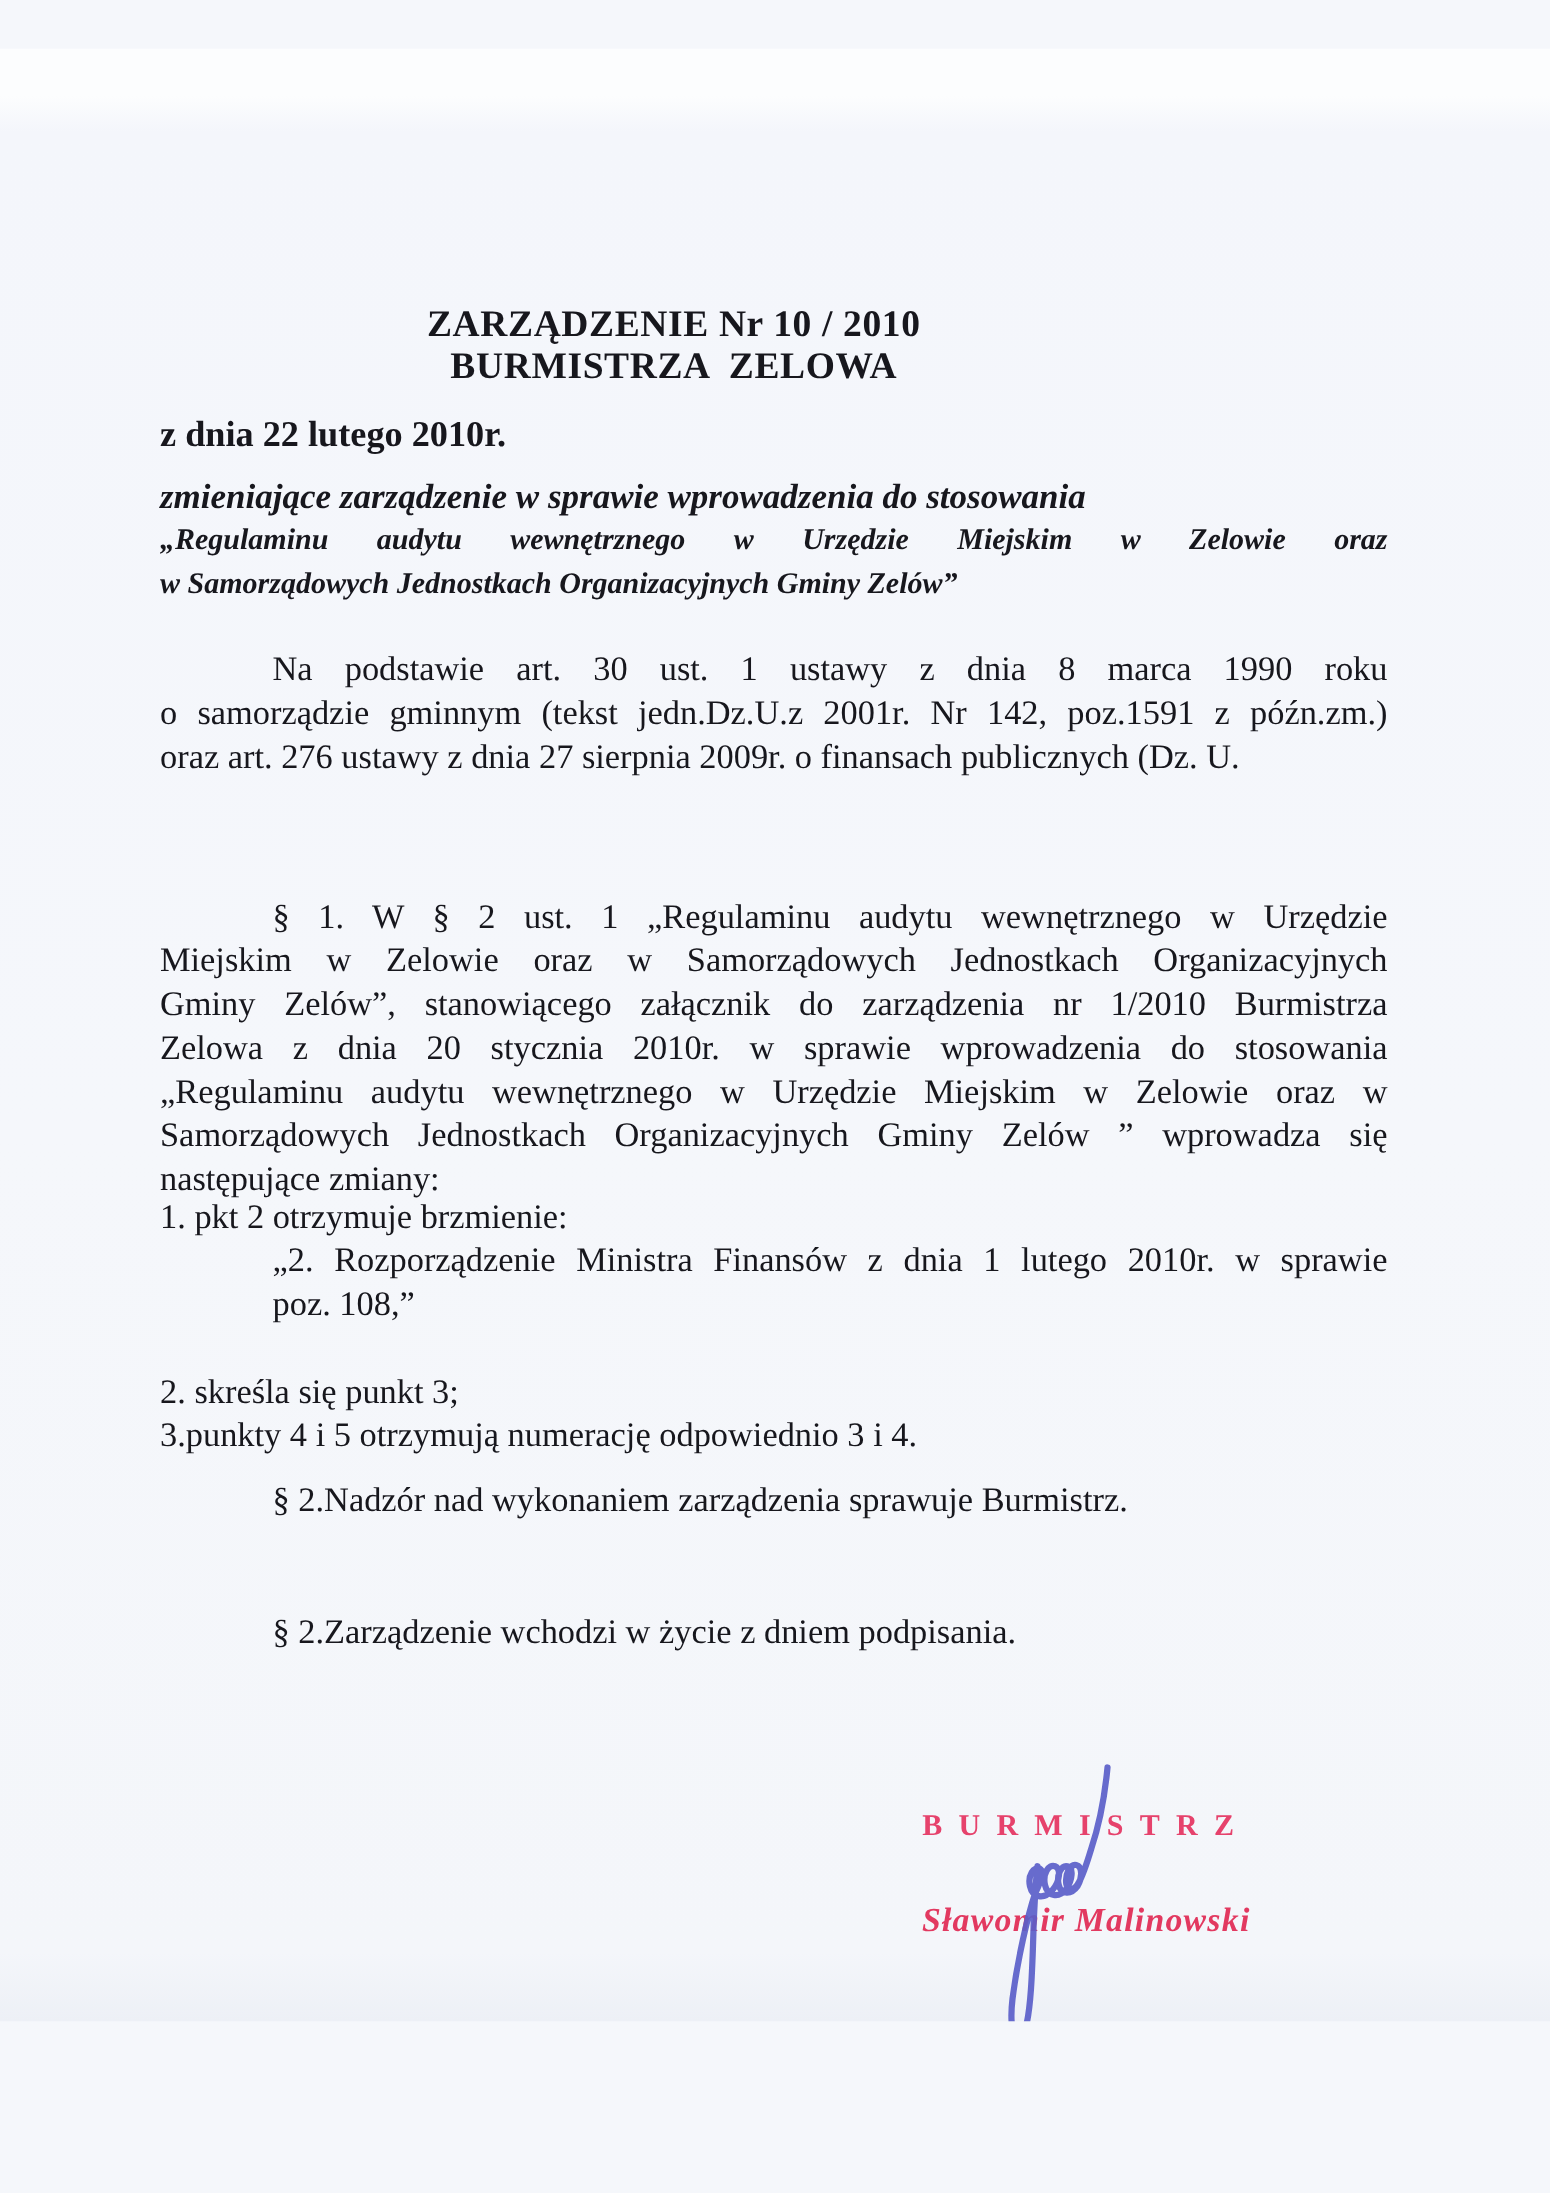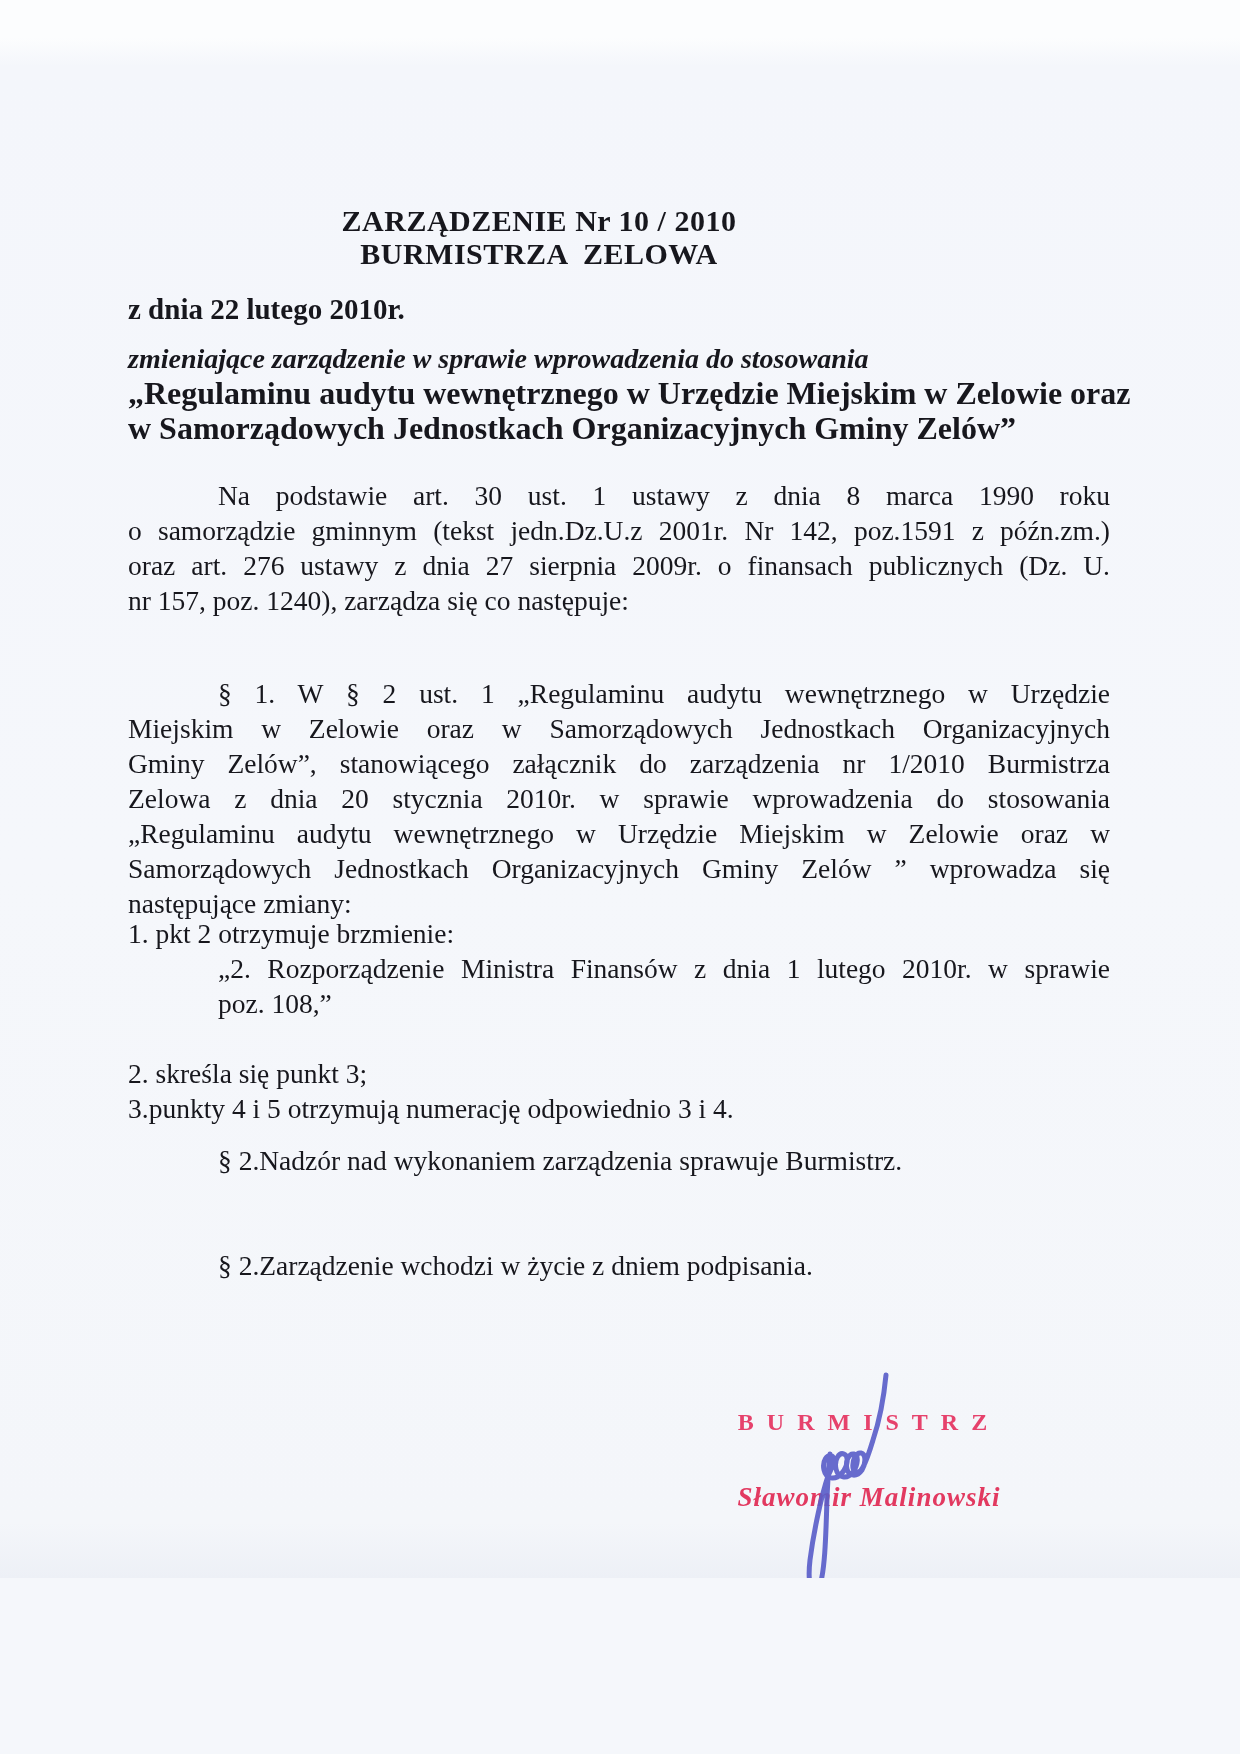--- a/index.html
+++ b/index.html
@@ -7,40 +7,41 @@
     width:1240px;height:1754px;
     font-family:"Liberation Serif","DejaVu Serif",serif;
     background:#f5f7fb;
   }
   .page{
     position:relative;width:1240px;height:1578px;overflow:hidden;
     background:linear-gradient(180deg,#fcfdfe 0%,#fcfdfe 2.4%,#f4f6fb 4.2%,#f5f7fb 55%,#f4f6fa 96.5%,#edf0f6 100%);
     color:#17171d;
     font-size:27.5px;
     line-height:35px;
+    margin-top:39px;
   }
   .content{position:absolute;left:128px;top:0;width:982px;}
   .abs{position:absolute;left:0;width:982px;}
 
   .title-block{
     top:204px;width:822px;text-align:center;
     font-weight:bold;font-size:30px;line-height:33px;
     letter-spacing:.5px;
   }
   .title-block .tline{margin:0;}
   .title-block .tline2{word-spacing:8px;}
   .date-line{
     top:292px;width:822px;
     font-weight:bold;font-size:29px;
   }
 
   .subject-intro{
     top:341px;font-weight:bold;font-style:italic;font-size:28px;
   }
-  .subject-lines{top:376px;font-weight:bold;font-size:32px;}
+  .subject-lines{top:376px;font-weight:bold;font-style:italic;font-size:24px;}
 
   .preamble{top:478px;font-family:Liberation Serif, serif;}
   .section1{top:676px;}
 
   .para-lines .line{
     white-space:nowrap;
   }
   .para-lines .line:not(:last-child){
     text-align:justify;text-align-last:justify;
   }
@@ -90,21 +91,20 @@
 
     <div class="abs subject-lines para-lines">
         <div class="line">„Regulaminu audytu wewnętrznego w Urzędzie Miejskim w Zelowie oraz</div>
         <div class="line">w Samorządowych Jednostkach Organizacyjnych Gminy Zelów”</div>
       </div>
 
     <div class="abs preamble para-lines indent-first">
         <div class="line">Na podstawie art. 30 ust. 1 ustawy z dnia 8 marca 1990 roku</div>
         <div class="line">o samorządzie gminnym (tekst jedn.Dz.U.z 2001r. Nr 142, poz.1591 z późn.zm.)</div>
         <div class="line">oraz art. 276 ustawy z dnia 27 sierpnia 2009r. o finansach publicznych (Dz. U.</div>
-        <div class="line">nr 157, poz. 1240), zarządza się co następuje:</div>
       </div>
 
     <div class="abs section1 para-lines indent-first">
         <div class="line">§ 1. W § 2 ust. 1 „Regulaminu audytu wewnętrznego w Urzędzie</div>
         <div class="line">Miejskim w Zelowie oraz w Samorządowych Jednostkach Organizacyjnych</div>
         <div class="line">Gminy Zelów”, stanowiącego załącznik do zarządzenia nr 1/2010 Burmistrza</div>
         <div class="line">Zelowa z dnia 20 stycznia 2010r. w sprawie wprowadzenia do stosowania</div>
         <div class="line">„Regulaminu audytu wewnętrznego w Urzędzie Miejskim w Zelowie oraz w</div>
         <div class="line">Samorządowych Jednostkach Organizacyjnych Gminy Zelów ” wprowadza się</div>
         <div class="line">następujące zmiany:</div>

